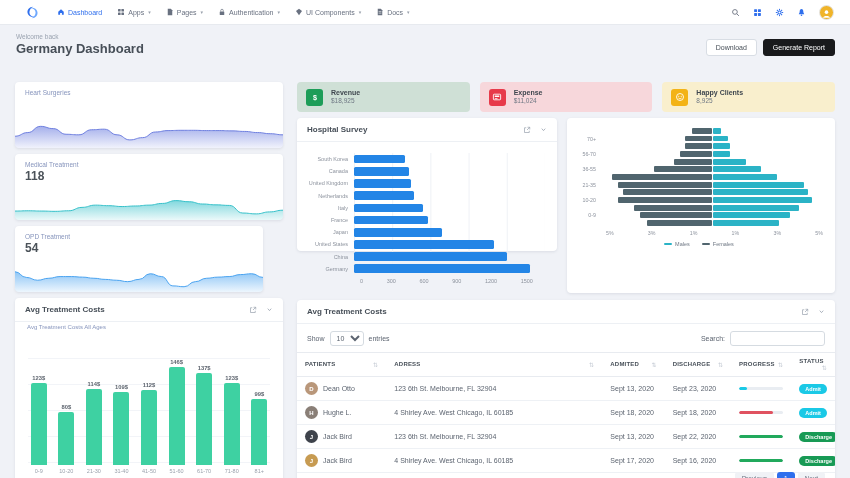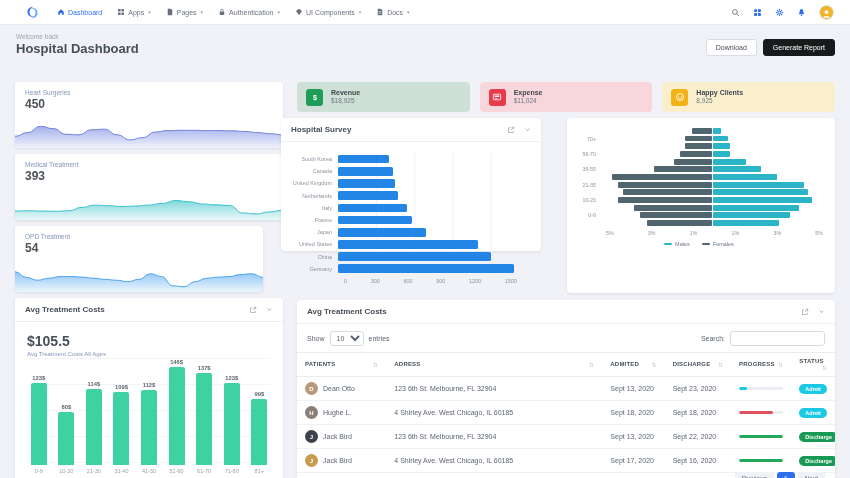--- a/index.html
+++ b/index.html
@@ -44,21 +44,21 @@
   .kpi-chart svg{display:block;width:100%;height:100%}
 
   
   #stat-row{position:absolute;left:297px;top:82px;width:538px;display:flex;gap:10px}
   .stat-card{flex:1;height:30px;border-radius:4px;display:flex;align-items:center;gap:8px;padding:0 9px}
   .stat-icon{width:17px;height:17px;border-radius:3px;display:flex;align-items:center;justify-content:center;color:#fff;flex:0 0 17px}
   .stat-title{font-size:7px;font-weight:700;color:#3f474f;line-height:1.25}
   .stat-value{font-size:6.5px;color:#6f7884;line-height:1.25}
 
   
-  #card-survey{left:281px;top:118px;width:260px;height:133px}
+  #card-survey{left:297px;top:118px;width:260px;height:133px}
   .hs-body{padding:11px 12px 0 10px}
   .hs-row{display:flex;align-items:center;height:12.2px}
   .hs-label{width:47px;font-size:5.5px;color:#8d939e;text-align:right;padding-right:6px;white-space:nowrap}
   .hs-track{flex:1;height:100%;display:flex;align-items:center;
             background-image:linear-gradient(to right,#eef1f5 1px,transparent 1px);background-size:20% 100%}
   .hs-bar{height:8.6px;border-radius:1.5px}
   .hs-axis{display:flex;justify-content:space-between;margin-left:53px;padding:3px 12px 0 0;font-size:5.5px;color:#8d939e}
 
   
   #card-gender{left:567px;top:118px;width:268px;height:175px}
@@ -219,45 +219,44 @@
     <span class="avatar">
       <svg width="11" height="11" viewBox="0 0 16 16">
           <circle cx="8" cy="6" r="2.6" fill="#fff"></circle>
           <path d="M3 14 C3 10.8 13 10.8 13 14 Z" fill="#fff"></path>
         </svg>
     </span>
   </div>
 </div>
 
 <div class="welcome">Welcome back</div>
-<div class="page-title">Hospital Dashboard</div>
+<div class="page-title">Germany Dashboard</div>
 <div class="header-actions">
   <button class="btn">Download</button>
   <button class="btn dark">Generate Report</button>
 </div>
 
 <div class="card" id="card-heart">
   <div class="kpi-title">Heart Surgeries</div>
-  <div class="kpi-value">450</div>
   <div class="kpi-chart">
       <svg viewBox="0 0 100 34" preserveAspectRatio="none">
         <defs>
           <linearGradient id="gheart" x1="0" y1="0" x2="0" y2="1">
             <stop offset="0" stop-color="#6e7fdf" stop-opacity="0.62"></stop>
             <stop offset="1" stop-color="#6e7fdf" stop-opacity="0.10"></stop>
           </linearGradient>
         </defs>
         <path d="M0.00,21.50 C2.38,21.50 2.38,17.60 4.76,17.60 C7.14,17.60 7.14,11.00 9.52,11.00 C11.90,11.00 11.90,13.40 14.29,13.40 C16.67,13.40 16.67,19.40 19.05,19.40 C21.43,19.40 21.43,20.00 23.81,20.00 C26.19,20.00 26.19,14.60 28.57,14.60 C30.95,14.60 30.95,14.00 33.33,14.00 C35.71,14.00 35.71,20.00 38.10,20.00 C40.48,20.00 40.48,25.40 42.86,25.40 C45.24,25.40 45.24,23.00 47.62,23.00 C50.00,23.00 50.00,17.00 52.38,17.00 C54.76,17.00 54.76,15.50 57.14,15.50 C59.52,15.50 59.52,15.20 61.90,15.20 C64.29,15.20 64.29,15.20 66.67,15.20 C69.05,15.20 69.05,15.50 71.43,15.50 C73.81,15.50 73.81,15.50 76.19,15.50 C78.57,15.50 78.57,15.80 80.95,15.80 C83.33,15.80 83.33,16.40 85.71,16.40 C88.10,16.40 88.10,17.60 90.48,17.60 C92.86,17.60 92.86,18.80 95.24,18.80 C97.62,18.80 97.62,20.00 100.00,20.00 L100,34 L0,34 Z" fill="url(#gheart)"></path>
         <path d="M0.00,21.50 C2.38,21.50 2.38,17.60 4.76,17.60 C7.14,17.60 7.14,11.00 9.52,11.00 C11.90,11.00 11.90,13.40 14.29,13.40 C16.67,13.40 16.67,19.40 19.05,19.40 C21.43,19.40 21.43,20.00 23.81,20.00 C26.19,20.00 26.19,14.60 28.57,14.60 C30.95,14.60 30.95,14.00 33.33,14.00 C35.71,14.00 35.71,20.00 38.10,20.00 C40.48,20.00 40.48,25.40 42.86,25.40 C45.24,25.40 45.24,23.00 47.62,23.00 C50.00,23.00 50.00,17.00 52.38,17.00 C54.76,17.00 54.76,15.50 57.14,15.50 C59.52,15.50 59.52,15.20 61.90,15.20 C64.29,15.20 64.29,15.20 66.67,15.20 C69.05,15.20 69.05,15.50 71.43,15.50 C73.81,15.50 73.81,15.50 76.19,15.50 C78.57,15.50 78.57,15.80 80.95,15.80 C83.33,15.80 83.33,16.40 85.71,16.40 C88.10,16.40 88.10,17.60 90.48,17.60 C92.86,17.60 92.86,18.80 95.24,18.80 C97.62,18.80 97.62,20.00 100.00,20.00" fill="none" stroke="#6e7fdf" stroke-width="1" vector-effect="non-scaling-stroke"></path>
       </svg>
     </div>
 </div>
 <div class="card" id="card-medical">
   <div class="kpi-title">Medical Treatment</div>
-  <div class="kpi-value">393</div>
+  <div class="kpi-value">118</div>
   <div class="kpi-chart">
       <svg viewBox="0 0 100 34" preserveAspectRatio="none">
         <defs>
           <linearGradient id="gmedical" x1="0" y1="0" x2="0" y2="1">
             <stop offset="0" stop-color="#35c0c9" stop-opacity="0.62"></stop>
             <stop offset="1" stop-color="#35c0c9" stop-opacity="0.10"></stop>
           </linearGradient>
         </defs>
         <path d="M0.00,24.50 C2.50,24.50 2.50,24.20 5.00,24.20 C7.50,24.20 7.50,24.50 10.00,24.50 C12.50,24.50 12.50,24.80 15.00,24.80 C17.50,24.80 17.50,24.20 20.00,24.20 C22.50,24.20 22.50,20.60 25.00,20.60 C27.50,20.60 27.50,18.20 30.00,18.20 C32.50,18.20 32.50,18.80 35.00,18.80 C37.50,18.80 37.50,19.70 40.00,19.70 C42.50,19.70 42.50,19.10 45.00,19.10 C47.50,19.10 47.50,18.20 50.00,18.20 C52.50,18.20 52.50,16.40 55.00,16.40 C57.50,16.40 57.50,13.40 60.00,13.40 C62.50,13.40 62.50,14.60 65.00,14.60 C67.50,14.60 67.50,17.00 70.00,17.00 C72.50,17.00 72.50,17.90 75.00,17.90 C77.50,17.90 77.50,18.50 80.00,18.50 C82.50,18.50 82.50,26.60 85.00,26.60 C87.50,26.60 87.50,27.50 90.00,27.50 C92.50,27.50 92.50,25.40 95.00,25.40 C97.50,25.40 97.50,23.60 100.00,23.60 L100,34 L0,34 Z" fill="url(#gmedical)"></path>
         <path d="M0.00,24.50 C2.50,24.50 2.50,24.20 5.00,24.20 C7.50,24.20 7.50,24.50 10.00,24.50 C12.50,24.50 12.50,24.80 15.00,24.80 C17.50,24.80 17.50,24.20 20.00,24.20 C22.50,24.20 22.50,20.60 25.00,20.60 C27.50,20.60 27.50,18.20 30.00,18.20 C32.50,18.20 32.50,18.80 35.00,18.80 C37.50,18.80 37.50,19.70 40.00,19.70 C42.50,19.70 42.50,19.10 45.00,19.10 C47.50,19.10 47.50,18.20 50.00,18.20 C52.50,18.20 52.50,16.40 55.00,16.40 C57.50,16.40 57.50,13.40 60.00,13.40 C62.50,13.40 62.50,14.60 65.00,14.60 C67.50,14.60 67.50,17.00 70.00,17.00 C72.50,17.00 72.50,17.90 75.00,17.90 C77.50,17.90 77.50,18.50 80.00,18.50 C82.50,18.50 82.50,26.60 85.00,26.60 C87.50,26.60 87.50,27.50 90.00,27.50 C92.50,27.50 92.50,25.40 95.00,25.40 C97.50,25.40 97.50,23.60 100.00,23.60" fill="none" stroke="#35c0c9" stroke-width="1" vector-effect="non-scaling-stroke"></path>
@@ -537,21 +536,20 @@
             <path d="M13.5 2.5 L8 8"></path>
           </svg>
         </span>
       <span class="icn">
           <svg width="7" height="7" viewBox="0 0 16 16" fill="none" stroke="currentColor" stroke-width="1.8">
             <path d="M4 6 L8 10.5 L12 6"></path>
           </svg>
         </span>
     </span>
   </div>
-  <div class="costs-amount">$105.5</div>
   <div class="costs-sub">Avg Treatment Costs All Ages</div>
   <div class="costs-chart">
       <div class="cost-col">
         <div class="cost-stack">
           <div class="cost-label">123$</div>
           <div class="cost-bar" style="height: 76.875%; background: rgb(62, 209, 162);"></div>
         </div>
         <div class="cost-tick">0-9</div>
       </div>
       <div class="cost-col">

